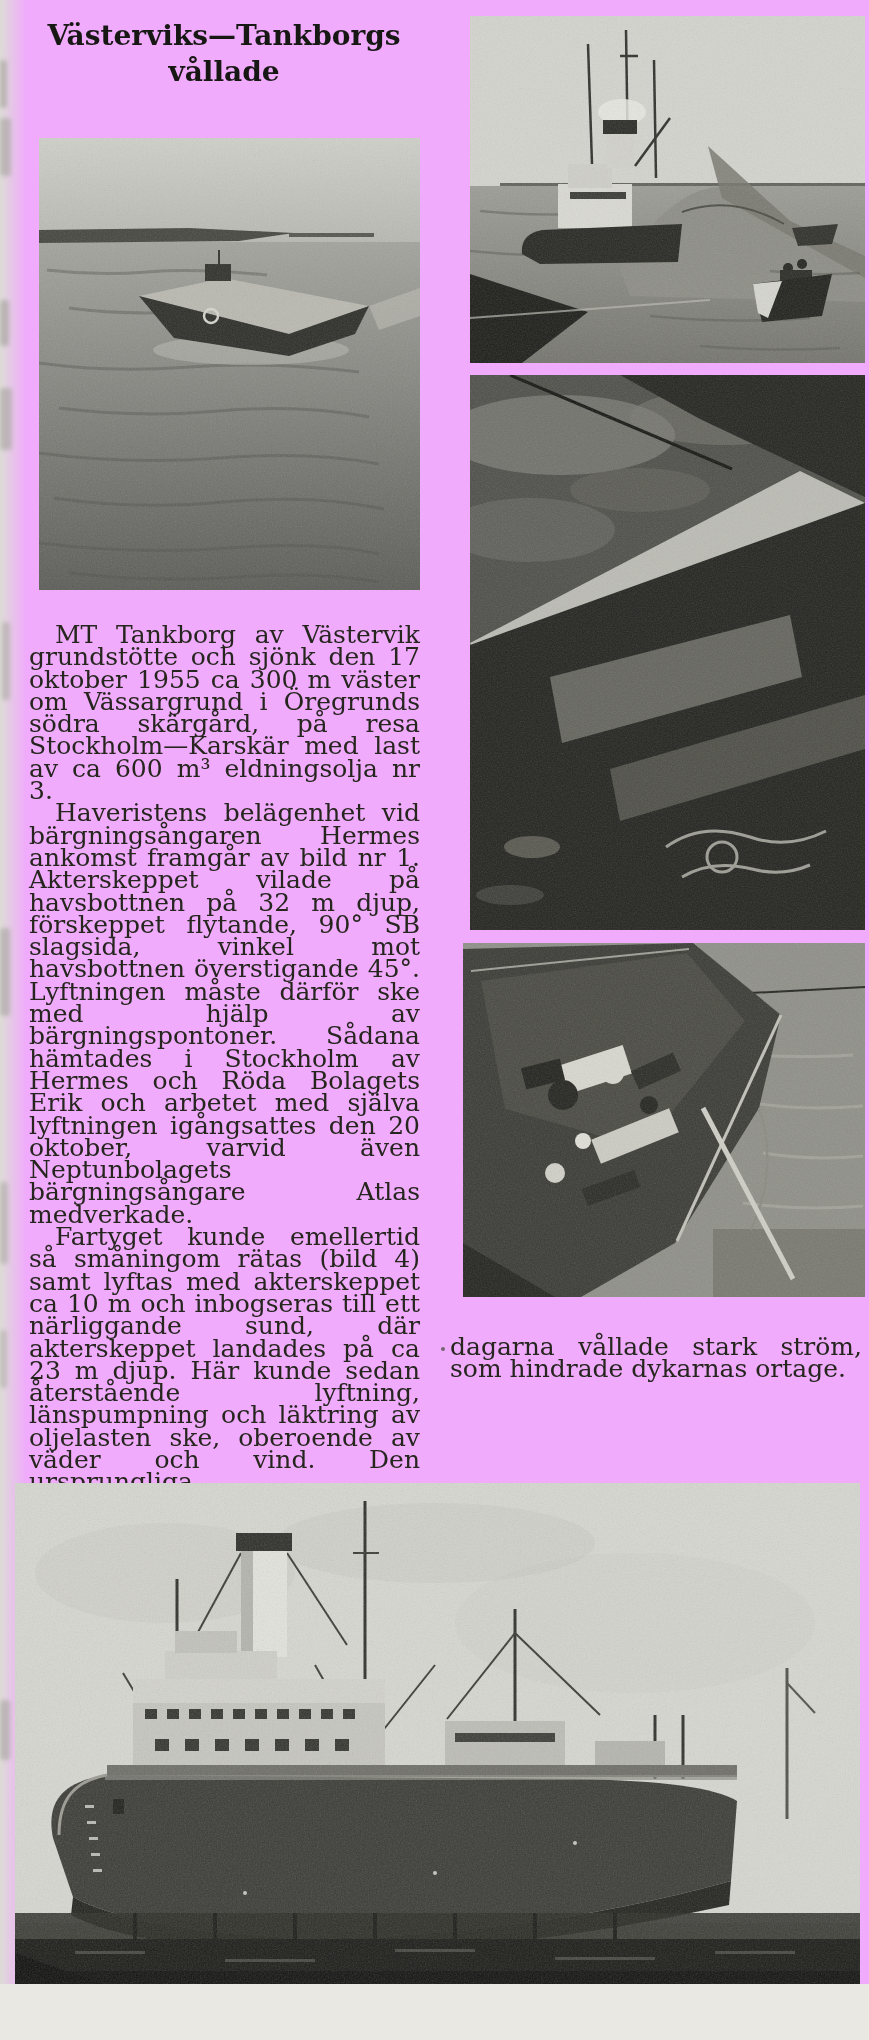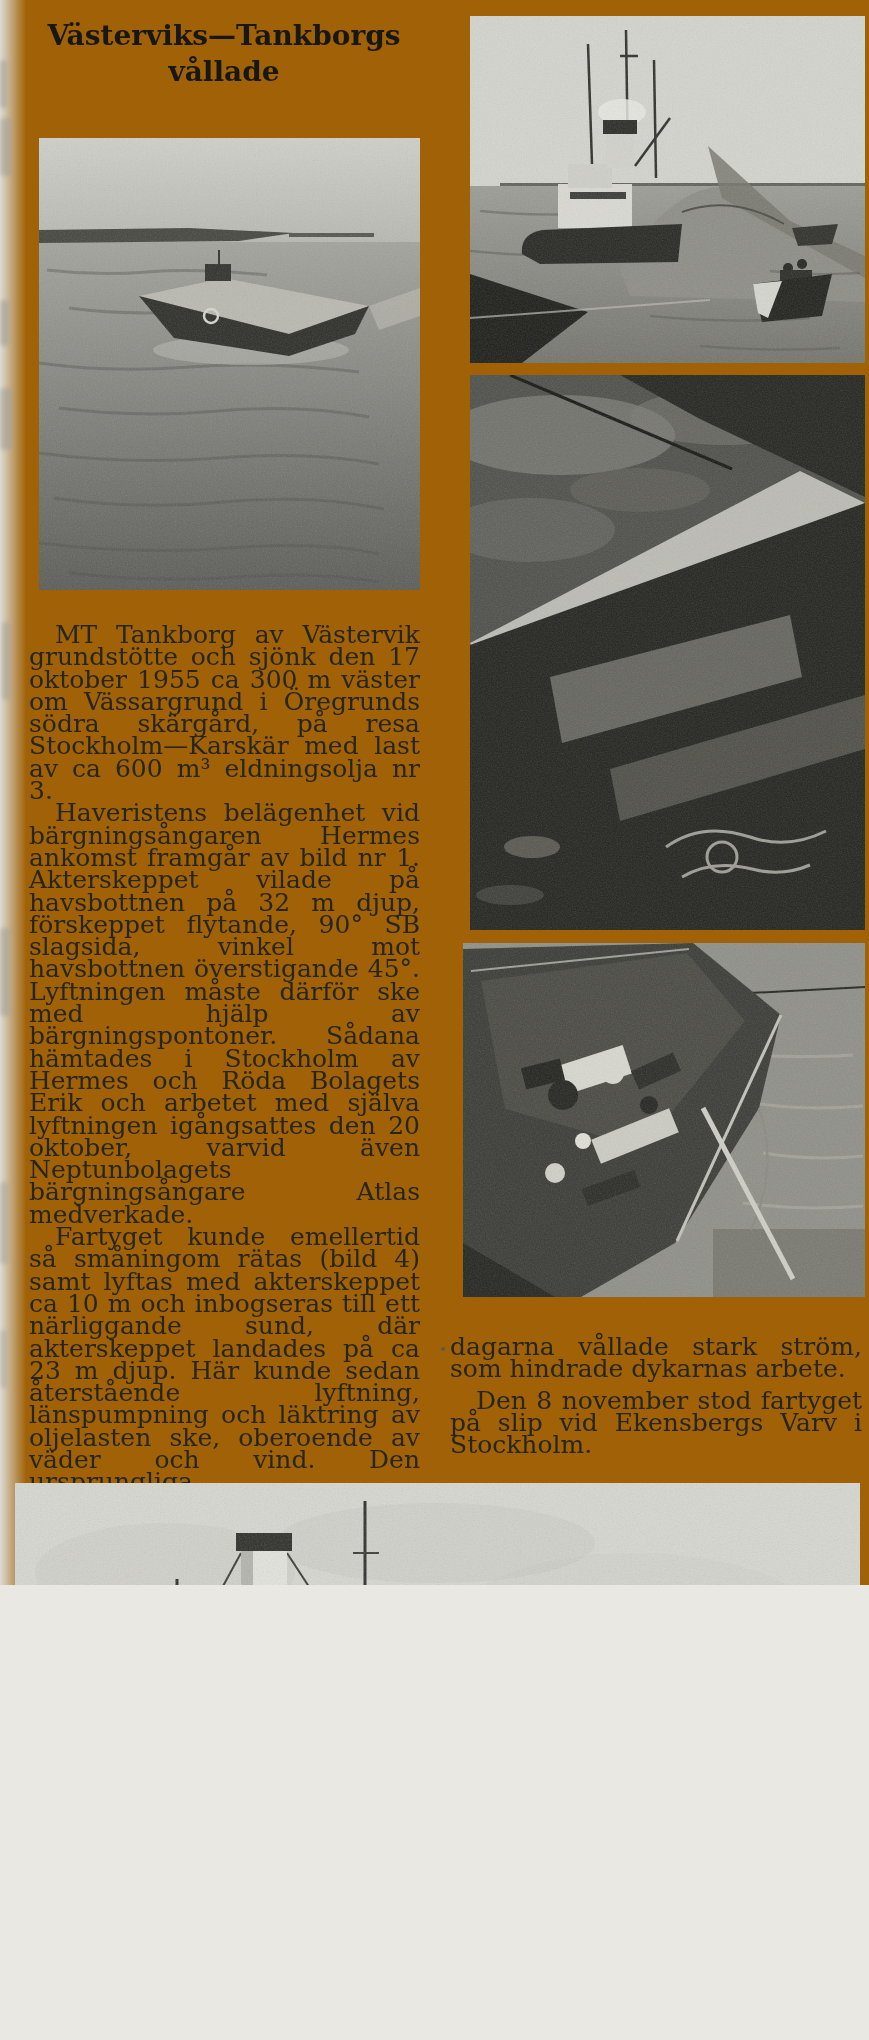--- a/index.html
+++ b/index.html
@@ -1,18 +1,18 @@
 <!DOCTYPE html>
 <html lang="sv"><head>
 <meta charset="utf-8">
 <style>
   html,body{margin:0;padding:0;background:#e9e8e3;}
   .page{
-    position:relative; width:869px; height:1585px;
-    background:#a16207; overflow:hidden;
+    position:relative; width:869px; height:1984px;
+    background:#f0abfc; overflow:hidden;
     font-family:"DejaVu Serif", serif; color:#22221e;
   }
   
   .edge-band{position:absolute;left:0;top:0;width:26px;height:2040px;
     background:linear-gradient(to right,#dddcd6,rgba(244,243,238,0));}
   .art{position:absolute;background:#9a9a92;filter:blur(2px);border-radius:3px;}
   
   .headline{position:absolute;left:28px;top:18px;width:392px;margin:0;
     text-align:center;font-weight:bold;font-size:28px;line-height:36px;color:#171714;}
   .headline span{display:block;}
@@ -224,22 +224,21 @@
         <circle cx="120" cy="198" r="8" fill="#e0e0d8"></circle>
         <circle cx="92" cy="230" r="10" fill="#d0d0c8"></circle>
         <rect x="120" y="236" width="56" height="18" fill="#2a2a25" transform="rotate(-20 148 245)"></rect>
       </g>
       <polygon points="0,300 92,354 0,354" fill="#23231f"></polygon>
       <rect x="0" y="0" width="402" height="354" filter="url(#g4)" opacity="0.2"></rect>
     </svg>
   </figure>
 
   <div class="col col-right">
-    <p class="no-indent">dagarna vållade stark ström, som hindrade dykarnas arbete.</p>
-    <p class="gap">Den 8 november stod fartyget på slip vid Ekensbergs Varv i Stockholm.</p>
+    <p class="no-indent">dagarna vållade stark ström, som hindrade dykarnas ortage.</p>
   </div>
 
   <figure class="photo photo-big">
     <svg viewBox="0 0 845 510" preserveAspectRatio="none" aria-hidden="true">
       <defs>
         <filter id="g5" x="0" y="0" width="100%" height="100%">
           <feTurbulence type="fractalNoise" baseFrequency="0.75" numOctaves="2" seed="3" stitchTiles="stitch"></feTurbulence>
           <feColorMatrix type="saturate" values="0"></feColorMatrix>
         </filter>
       </defs>

